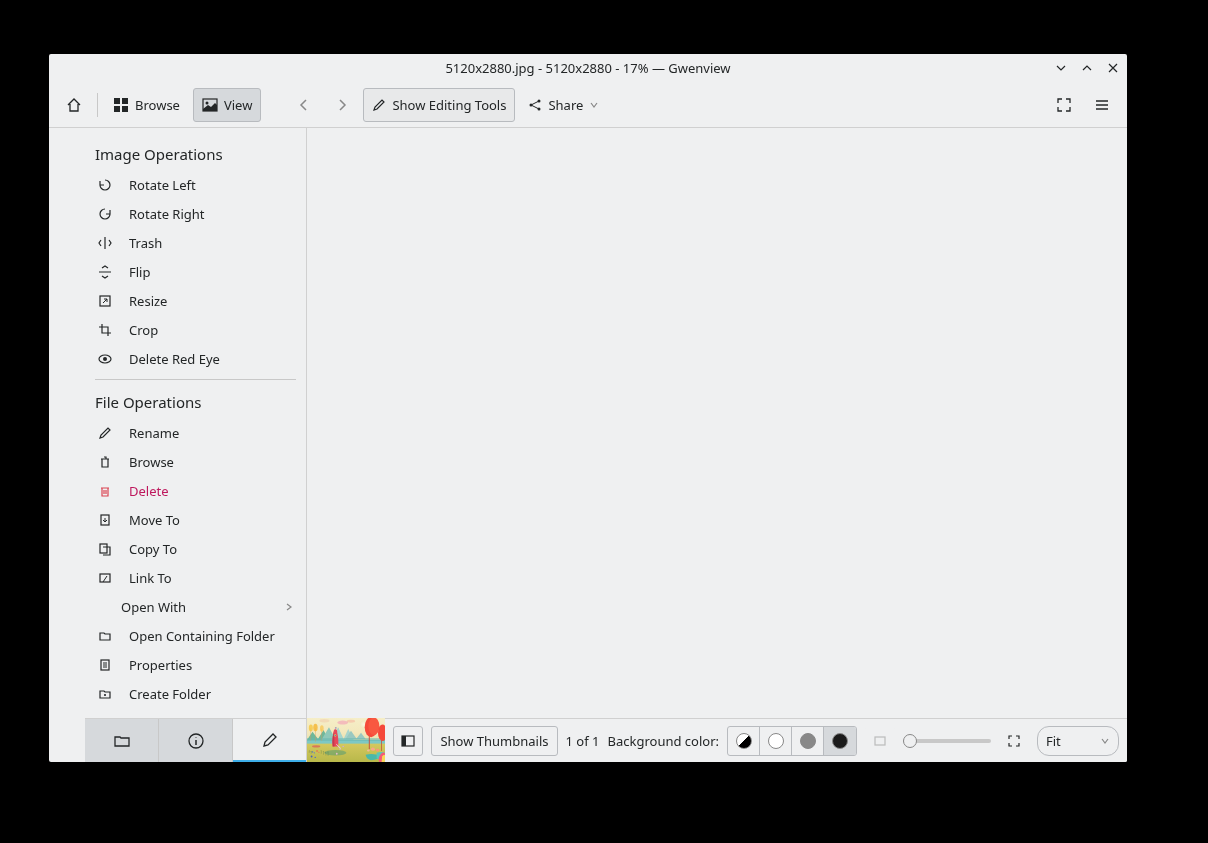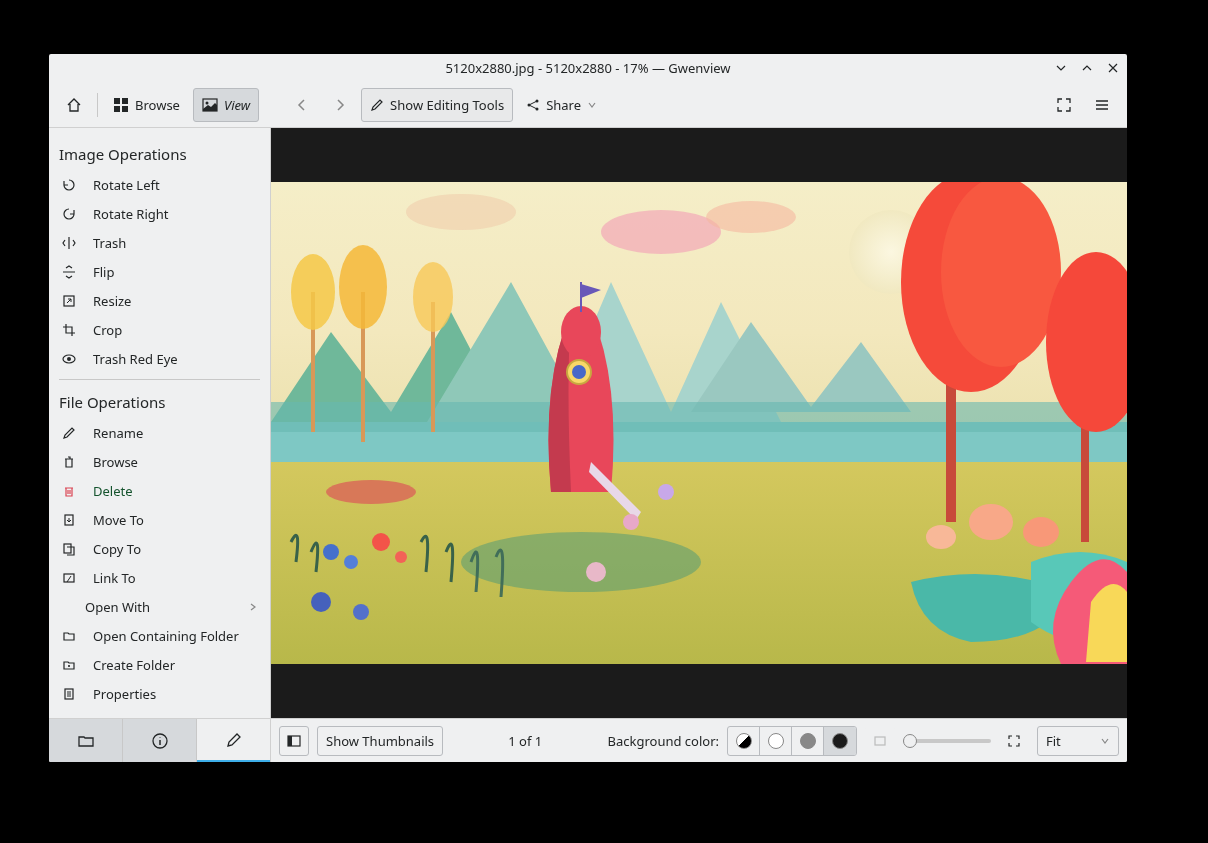--- a/index.html
+++ b/index.html
@@ -4,53 +4,53 @@
 <style>
 * { box-sizing: border-box; margin: 0; padding: 0; font-family: "Noto Sans", "Segoe UI", sans-serif; }
 body { background: #000; width: 1208px; height: 843px; position: relative; }
 .window { position: absolute; left: 49px; top: 54px; width: 1078px; height: 708px; background: #eff0f1; display: flex; flex-direction: column; border-radius: 2px; overflow: hidden; }
 .titlebar { height: 28px; display: flex; align-items: center; justify-content: center; position: relative; font-size: 13px; color: #232627; }
 .titlebar-buttons { position: absolute; right: 6px; top: 0; height: 28px; display: flex; align-items: center; gap: 10px; }
 .titlebar-buttons span { width: 16px; height: 16px; display: flex; align-items: center; justify-content: center; cursor: pointer; color: #232627; }
 .toolbar { height: 46px; display: flex; align-items: center; padding: 0 8px; gap: 4px; border-bottom: 1px solid #d0d0d0; }
 .tool-btn { height: 34px; display: flex; align-items: center; gap: 6px; padding: 0 8px; border-radius: 3px; font-size: 13px; color: #232627; cursor: pointer; border: 1px solid transparent; }
 .tool-btn.icon-only { width: 34px; justify-content: center; padding: 0; }
-.tool-btn.active { background: #d6d9dc; border: 1px solid #b8bbbf; font-style: italic; }
+.tool-btn.active { background: #d6d9dc; border: 1px solid #b8bbbf; }
 .tool-btn.framed { border: 1px solid #b8bbbf; background: #e8e9ea; }
 .tool-sep { width: 1px; height: 24px; background: #c8c8c8; margin: 0 2px; }
 .toolbar-spacer { flex: 1; }
 .body { flex: 1; display: flex; min-height: 0; }
-.sidebar { width: 222px; background: #eff0f1; display: flex; flex-direction: column; border-right: 1px solid #d0d0d0; }
+.sidebar { width: 222px; background: #eff0f1; display: flex; flex-direction: column; border-right: 1px solid #d0d0d0; margin-left: 36px; }
 .side-content { flex: 1; overflow-y: auto; padding: 10px 0 6px 0; }
 .section-title { font-size: 15px; color: #232627; padding: 6px 10px 6px 10px; font-weight: 400; }
 .op-list { list-style: none; padding: 0 10px; }
 .op-item { height: 29px; display: flex; align-items: center; gap: 16px; font-size: 13px; color: #232627; cursor: pointer; padding: 0 2px; }
 .op-item .icon { width: 16px; height: 16px; display: flex; align-items: center; justify-content: center; flex-shrink: 0; }
-.op-item.danger { color: #14532d; }
+.op-item.danger { color: #be185d; }
 .op-item.submenu { justify-content: space-between; }
 .op-item.submenu .left { display: flex; align-items: flex-end; gap: 8px; }
 .hr { height: 1px; background: #c8c8c8; margin: 6px 10px; }
 .sidebar-tabs { height: 44px; display: flex; border-top: 1px solid #d0d0d0; }
 .sidebar-tab { flex: 1; display: flex; align-items: center; justify-content: center; cursor: pointer; background: #d6d9dc; border-right: 1px solid #c8c8c8; position: relative; }
 .sidebar-tab:last-child { border-right: none; }
 .sidebar-tab.active { background: #eff0f1; border-bottom: 2px solid #3daee9; }
-.viewer { flex: 1; display: flex; flex-direction: column; min-width: 0; }
+.viewer { flex: 1; display: flex; flex-direction: row; min-width: 0; align-items: flex-end; }
 .image-area { flex: 1; background: #1b1b1b; display: flex; align-items: center; justify-content: center; overflow: hidden; }
 .image-area svg { width: 100%; height: auto; }
 .statusbar { height: 44px; background: #eff0f1; border-top: 1px solid #d0d0d0; display: flex; align-items: center; padding: 0 8px; gap: 8px; font-size: 13px; color: #232627; }
 .status-btn { height: 30px; display: flex; align-items: center; padding: 0 8px; border: 1px solid #b8bbbf; border-radius: 3px; background: #eff0f1; cursor: pointer; font-size: 13px; }
 .status-btn.icon-only { width: 30px; justify-content: center; padding: 0; }
 .bg-swatches { display: flex; border: 1px solid #b8bbbf; border-radius: 3px; overflow: hidden; }
 .swatch { width: 32px; height: 28px; display: flex; align-items: center; justify-content: center; cursor: pointer; border-right: 1px solid #b8bbbf; }
 .swatch:last-child { border-right: none; }
 .swatch-circle { width: 16px; height: 16px; border-radius: 50%; border: 1px solid #888; }
 .swatch.selected { background: #d6d9dc; }
 .zoom-slider { width: 88px; height: 4px; background: #c8c8c8; border-radius: 2px; position: relative; }
 .zoom-slider .thumb { position: absolute; left: 0; top: -5px; width: 14px; height: 14px; background: #eff0f1; border: 1px solid #888; border-radius: 50%; }
-.zoom-select { height: 30px; width: 82px; border: 1px solid #b8bbbf; border-radius: 3px; display: flex; align-items: center; justify-content: space-between; padding: 0 8px; cursor: pointer; background: #eff0f1; }
+.zoom-select { height: 30px; width: 82px; border: 1px solid #b8bbbf; border-radius: 12px; display: flex; align-items: center; justify-content: space-between; padding: 0 8px; cursor: pointer; background: #eff0f1; }
 svg { display: block; }
 .chev { color: #888; }
 </style>
 </head>
 <body>
 
 <div class="window">
 
   <div class="titlebar">
     <span>5120x2880.jpg - 5120x2880 - 17% — Gwenview</span>
@@ -193,21 +193,21 @@
               </span>
               <span>Crop</span>
             </li>
           <li class="op-item">
               <span class="icon">
                 <svg width="14" height="14" viewBox="0 0 14 14">
                   <ellipse cx="7" cy="7" rx="6" ry="4" fill="none" stroke="#232627" stroke-width="1.2"></ellipse>
                   <circle cx="7" cy="7" r="2" fill="#232627"></circle>
                 </svg>
               </span>
-              <span>Trash Red Eye</span>
+              <span>Delete Red Eye</span>
             </li>
         </ul>
         <div class="hr"></div>
         <div class="section-title">File Operations</div>
         <ul class="op-list">
           <li class="op-item">
               <span class="icon">
                 <svg width="14" height="14" viewBox="0 0 14 14">
                   <path d="M2 12 L3 9 L10 2 L12 4 L5 11 Z" fill="none" stroke="#232627" stroke-width="1.2"></path>
                 </svg>
@@ -270,33 +270,33 @@
               <span class="icon">
                 <svg width="14" height="14" viewBox="0 0 14 14">
                   <path d="M2 4 H6 L7 5 H12 V11 H2 Z" fill="none" stroke="#232627" stroke-width="1.2"></path>
                 </svg>
               </span>
               <span>Open Containing Folder</span>
             </li>
           <li class="op-item">
               <span class="icon">
                 <svg width="14" height="14" viewBox="0 0 14 14">
-                  <path d="M2 4 H6 L7 5 H12 V11 H2 Z M7 7 V9 M6 8 H8" fill="none" stroke="#232627" stroke-width="1.2"></path>
-                </svg>
-              </span>
-              <span>Create Folder</span>
-            </li>
-          <li class="op-item">
-              <span class="icon">
-                <svg width="14" height="14" viewBox="0 0 14 14">
                   <rect x="3" y="2" width="8" height="10" fill="none" stroke="#232627" stroke-width="1.2"></rect>
                   <path d="M5 5 H9 M5 7 H9 M5 9 H9" stroke="#232627" stroke-width="1"></path>
                 </svg>
               </span>
               <span>Properties</span>
+            </li>
+          <li class="op-item">
+              <span class="icon">
+                <svg width="14" height="14" viewBox="0 0 14 14">
+                  <path d="M2 4 H6 L7 5 H12 V11 H2 Z M7 7 V9 M6 8 H8" fill="none" stroke="#232627" stroke-width="1.2"></path>
+                </svg>
+              </span>
+              <span>Create Folder</span>
             </li>
         </ul>
       </div>
       <div class="sidebar-tabs">
         <div class="sidebar-tab">
             <svg width="18" height="18" viewBox="0 0 18 18">
               <path d="M2 5 H7 L8 6 H16 V14 H2 Z" fill="none" stroke="#232627" stroke-width="1.3"></path>
             </svg>
           </div>
         <div class="sidebar-tab">

